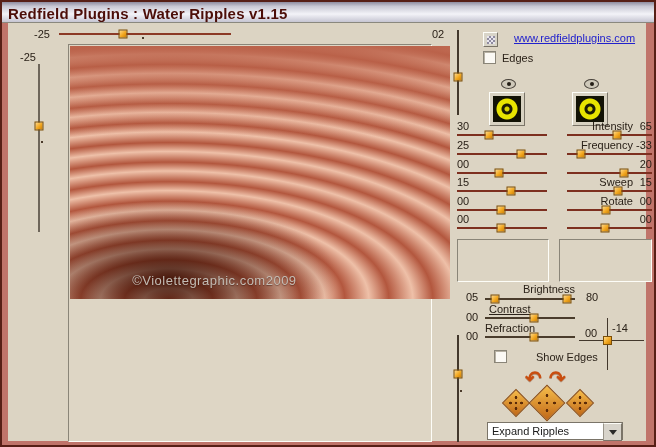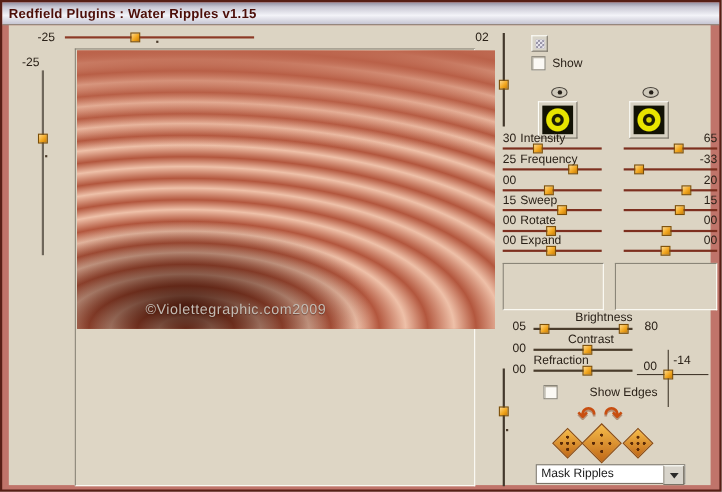--- a/index.html
+++ b/index.html
@@ -4,21 +4,21 @@
 <style>
   html,body{margin:0;padding:0;background:#888;}
   #screen{position:relative;width:656px;height:447px;overflow:hidden;
           font-family:"Liberation Sans",sans-serif;font-size:11px;color:#2a2118;
           background:#c0746a;border:2px solid #571f16;box-sizing:border-box;}
   .abs{position:absolute;}
   
   .titlebar{left:0;top:0;right:0;height:20px;
     background:linear-gradient(180deg,#8f8da0 0%,#c9c8d4 22%,#f3f3f8 60%,#c6c5d2 100%);
     border-bottom:1px solid #8a887e;}
-  .title-text{left:6px;top:3px;font-size:12px;font-weight:bold;color:#4c0e08;letter-spacing:.2px;}
+  .title-text{left:6px;top:3px;font-size:15px;font-weight:bold;color:#4c0e08;letter-spacing:.2px;}
   
   .content{left:6px;top:21px;width:638px;height:418px;background:#dcd4c3;}
   
   .track-h{background:#7d2f1f;height:2px;}
   .track-v{background:#43382c;width:2px;}
   .knob{position:absolute;width:9px;height:9px;
         background:linear-gradient(135deg,#ffd98a 0%,#f2a71f 55%,#c87d08 100%);
         border:1px solid #7c4e06;box-sizing:border-box;}
   .knob.on-h{top:50%;transform:translate(-50%,-50%);}
   .knob.on-v{left:50%;transform:translate(-50%,-50%);}
@@ -36,21 +36,21 @@
       repeating-radial-gradient(ellipse 900px 400px at 26% 100%,#b3573e 0px,#eec0a8 24px,#b3573e 44px),
       #c07059;}
   .watermark{position:absolute;left:0;top:227px;width:76%;text-align:center;
     font-size:13px;color:#c3bcb4;text-shadow:0 1px 1px rgba(70,30,20,.55);letter-spacing:.5px;}
   
   .lbl{white-space:nowrap;}
   .link{color:#2121cc;text-decoration:underline;font-size:11px;}
   
   .param-row{position:absolute;left:453px;width:197px;height:19px;}
   .param-row .pv-l{position:absolute;left:2px;top:0;}
-  .param-row .p-lab{position:absolute;left:18px;width:160px;top:0;text-align:left;}
+  .param-row .p-lab{position:absolute;left:18px;width:160px;top:0;text-align:right;}
   .param-row .pv-r{position:absolute;right:0;top:0;width:32px;text-align:right;}
   .param-row .tr-l{position:absolute;left:2px;top:14px;width:90px;}
   .param-row .tr-r{position:absolute;left:112px;top:14px;width:85px;}
   
   .checkbox{width:13px;height:13px;background:#fbf9f4;box-sizing:border-box;
     border:1px solid #8a8578;box-shadow:inset 1px 1px 0 #b8b2a4;}
   
   .eye{width:13px;height:8px;border:1px solid #4a443c;border-radius:50%;background:#cfc9ba;}
   .eye::after{content:"";position:absolute;left:50%;top:50%;width:4px;height:4px;
     transform:translate(-50%,-50%);border-radius:50%;background:#241e16;}
@@ -120,23 +120,24 @@
     <div class="knob on-v" style="top: 55%;"></div>
   </div>
   <div class="abs track-v" style="left:455px;top:333px;height:107px;">
     <div class="tick" style="left:3px;top:51%;"></div>
     <div class="knob on-v" style="top: 36%;"></div>
   </div>
 
   <div class="abs pattern-btn raised" style="left:481px;top:30px;">
     <span></span>
   </div>
+  <a class="abs link" style="left:512px;top:30px;" href="#">www.redfieldplugins.com</a>
 
   <div class="abs checkbox" style="left:481px;top:49px;"></div>
-  <div class="abs lbl" style="left:500px;top:50px;">Show</div>
+  <div class="abs lbl" style="left:500px;top:50px;">Edges</div>
 
   <div class="abs eye" style="left:499px;top:77px;"></div>
   <div class="abs eye" style="left:582px;top:77px;"></div>
   <div class="abs target-btn raised" style="left:487px;top:90px;">
     <div class="target-inner"></div>
   </div>
   <div class="abs target-btn raised" style="left:570px;top:90px;">
     <div class="target-inner"></div>
   </div>
 
@@ -189,42 +190,41 @@
     <div class="pv-r">00</div>
     <div class="tr-l track-h">
         <div class="knob on-h" style="left: 49%;"></div>
       </div>
     <div class="tr-r track-h">
         <div class="knob on-h" style="left: 46%;"></div>
       </div>
   </div>
   <div class="param-row" style="top:211px;">
     <div class="pv-l">00</div>
-    <div class="p-lab">Expand</div>
     <div class="pv-r">00</div>
     <div class="tr-l track-h">
         <div class="knob on-h" style="left: 49%;"></div>
       </div>
     <div class="tr-r track-h">
         <div class="knob on-h" style="left: 45%;"></div>
       </div>
   </div>
 
   <div class="abs empty-box sunken" style="left:455px;top:237px;width:92px;height:43px;"></div>
   <div class="abs empty-box sunken" style="left:557px;top:237px;width:93px;height:43px;"></div>
 
   <div class="abs lbl" style="left:483px;width:90px;text-align:right;top:281px;">Brightness</div>
   <div class="abs lbl" style="left:464px;top:289px;">05</div>
   <div class="abs track-h" style="left:483px;top:296px;width:90px;background:#4a3c2c;">
     <div class="knob on-h" style="left: 11%;"></div>
     <div class="knob on-h" style="left: 91%;"></div>
   </div>
   <div class="abs lbl" style="left:584px;top:289px;">80</div>
 
-  <div class="abs lbl" style="left:466px;width:90px;text-align:right;top:301px;">Contrast</div>
+  <div class="abs lbl" style="left:487px;width:90px;text-align:left;top:301px;text-decoration:underline;">Contrast</div>
   <div class="abs lbl" style="left:464px;top:309px;">00</div>
   <div class="abs track-h" style="left:483px;top:315px;width:90px;background:#4a3c2c;">
     <div class="knob on-h" style="left: 54%;"></div>
   </div>
 
   <div class="abs lbl" style="left:483px;width:90px;text-align:left;top:320px;">Refraction</div>
   <div class="abs lbl" style="left:464px;top:328px;">00</div>
   <div class="abs track-h" style="left:483px;top:334px;width:90px;background:#4a3c2c;">
     <div class="knob on-h" style="left: 54%;"></div>
   </div>
@@ -238,19 +238,19 @@
   <div class="abs checkbox" style="left:492px;top:348px;"></div>
   <div class="abs lbl" style="left:534px;top:349px;">Show Edges</div>
 
   <div class="abs arrow-glyph" style="left:523px;top:366px;">↶</div>
   <div class="abs arrow-glyph" style="left:547px;top:366px;">↷</div>
   <div class="abs dice" style="left:504px;top:391px;width:20px;height:20px;"></div>
   <div class="abs dice" style="left:532px;top:388px;width:26px;height:26px;"></div>
   <div class="abs dice" style="left:568px;top:391px;width:20px;height:20px;"></div>
 
   <div class="abs dropdown">
-    <div class="dropdown-text">Mask Ripples</div>
+    <div class="dropdown-text">Expand Ripples</div>
     <div class="dropdown-btn raised">
       <div class="chev"></div>
     </div>
   </div>
 
 </div>
 
 </body></html>

